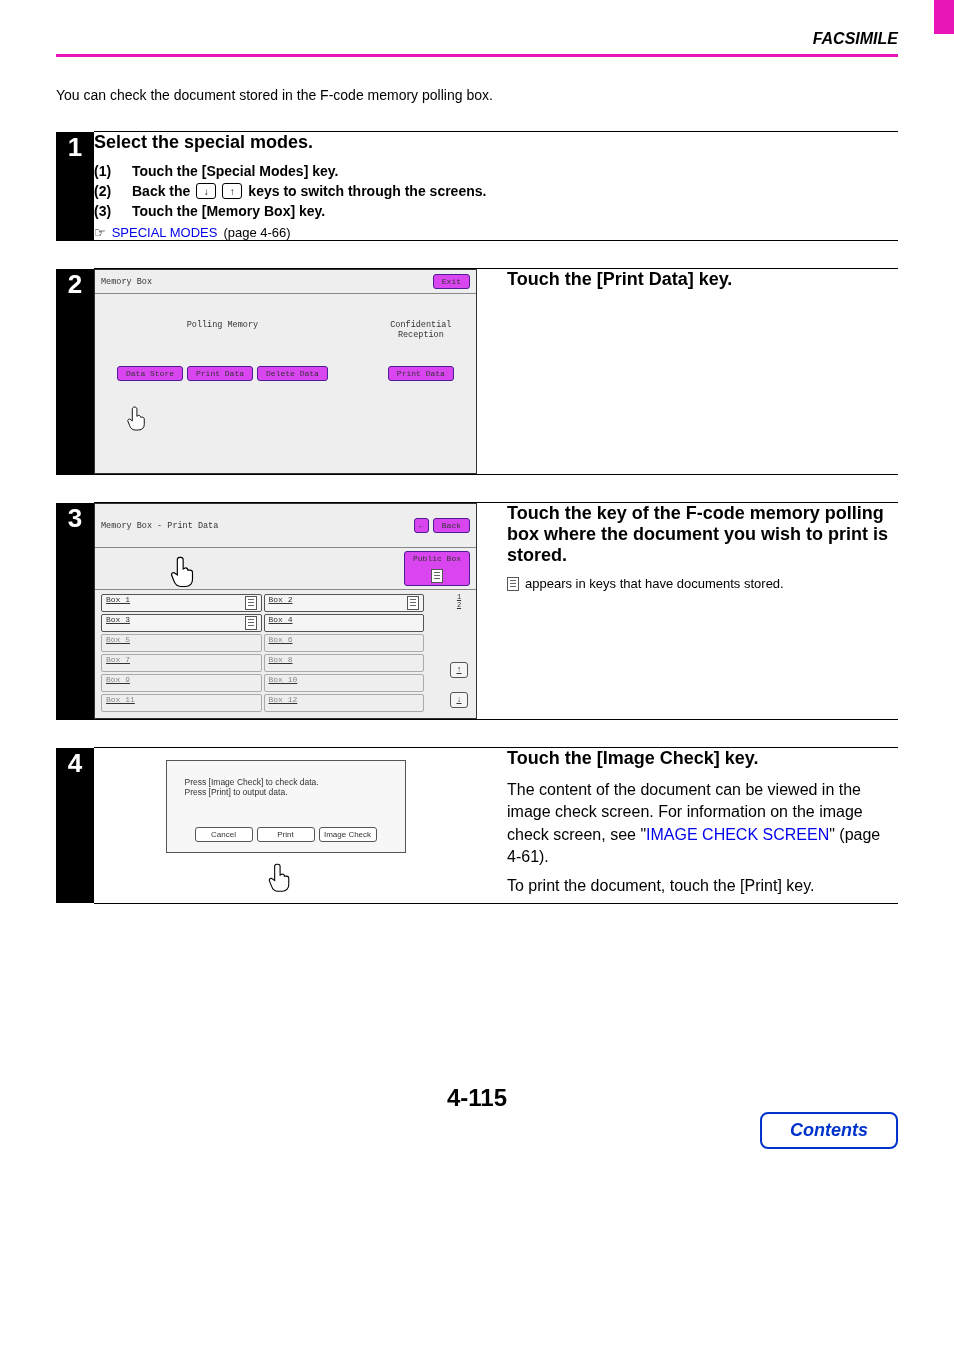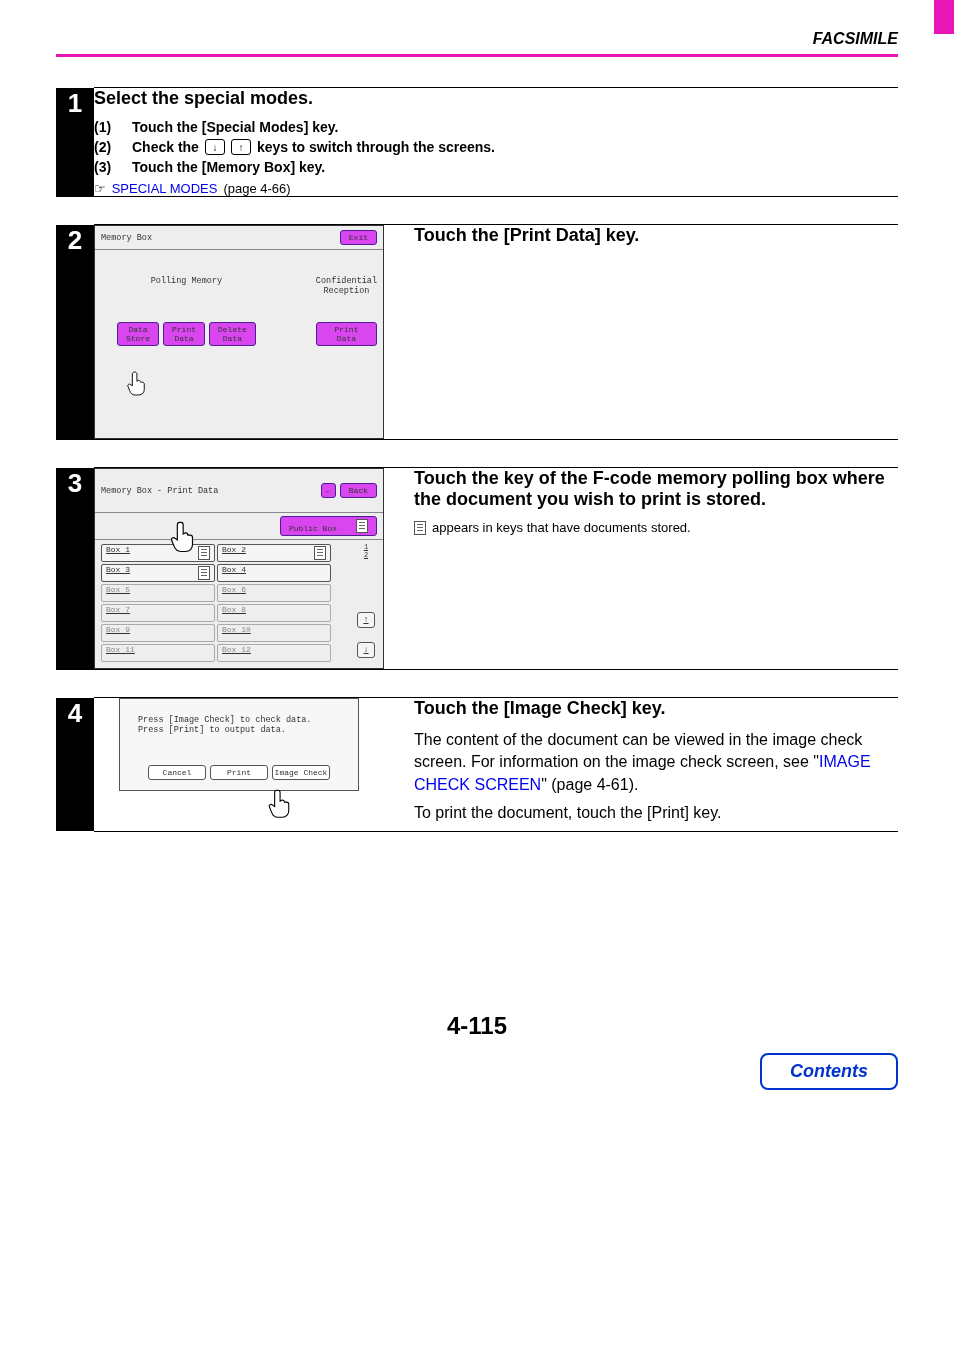--- a/index.html
+++ b/index.html
@@ -115,21 +115,21 @@
     border: 1px solid #000;
     border-radius: 3px;
     width: 20px; height: 16px;
     display: inline-flex;
     align-items: center;
     justify-content: center;
     font-size: 10px;
     background: #fff;
   }
   .two-col { display: flex; gap: 30px; }
-  .screen-col { width: 290px; flex-shrink: 0; }
+  .screen-col { width: 383px; flex-shrink: 0; }
   .text-col { flex: 1; }
   .text-col p { font-size: 16px; margin: 6px 0; line-height: 1.4; }
   .desc-with-icon { display: flex; align-items: center; gap: 6px; font-size: 13px; }
   .doc-icon {
     display:inline-block; width:12px; height:14px; border:1px solid #555; position:relative; background:#fff;
   }
   .doc-icon::after { content:""; position:absolute; left:2px; right:2px; top:2px; height:8px; background:repeating-linear-gradient(#666,#666 1px,transparent 1px,transparent 3px); }
 
   
   .screen-panel {
@@ -175,22 +175,22 @@
   .sp3-side { width:22px; display:flex; flex-direction:column; justify-content:space-between; align-items:center; padding:4px 0; }
   .page-ind { font-size:7px; line-height:1.1; text-align:center; }
   .arrow-btn { border:1px solid #555; border-radius:3px; width:18px; height:16px; display:flex; align-items:center; justify-content:center; background:#f5f5f5; }
   .hand-overlay {
     position:absolute; left:74px; top:52px; width:28px; height:34px;
   }
 
   
   .screen4 {
     border:1px solid #555; background:#f7f7f7;
-    width:240px; margin:0 auto;
-    font-family:Liberation Mono, monospace; font-size:8.5px; color:#333;
+    width:240px; margin:12px auto;
+    font-family:Liberation Sans, sans-serif; font-size:8.5px; color:#333;
     padding:16px 18px 10px 18px;
   }
   .s4-btns { display:flex; gap:4px; justify-content:center; margin-top:30px; }
   .s4-btn { border:1px solid #555; border-radius:3px; padding:2px 0; width:58px; text-align:center; background:#fff; font-size:8px; }
   .s4-hand { margin:-3px 0 0 172px; width:26px; height:30px; }
 
   .footer {
     text-align:center; font-size:24px; font-weight:bold; margin-top:180px;
   }
   .contents-btn {
@@ -202,36 +202,37 @@
   .footer-wrap { position:relative; padding:0 56px; }
 </style>
 </head>
 <body>
 
 <div class="side-tab"></div>
 <div class="header">FACSIMILE</div>
 <hr class="header-rule">
 
 <div class="page">
+  <div class="intro">You can check the document stored in the F-code memory polling box.</div>
 
 
   <table class="steps">
     <tbody>
 
     <tr>
       <td class="num-cell">1</td>
       <td class="content-cell">
         <div class="step-title">Select the special modes.</div>
         <div class="step-sub">
           <span class="step-sub-num">(1)</span>
           <span>Touch the [Special Modes] key.</span>
         </div>
         <div class="step-sub">
           <span class="step-sub-num">(2)</span>
-          <span>Check the</span>
+          <span>Back the</span>
           <span class="mini-key">↓</span>
           <span class="mini-key">↑</span>
           <span>keys to switch through the screens.</span>
         </div>
         <div class="step-sub">
           <span class="step-sub-num">(3)</span>
           <span>Touch the [Memory Box] key.</span>
         </div>
         <div class="ref">
           <span class="ref-icon">☞</span>
@@ -299,21 +300,21 @@
           <div class="screen-col" style="position:relative;">
             <div class="screen-panel">
               <div class="sp3-top">
                 <span>Memory Box - Print Data</span>
                 <span class="sp3-back">
                   <span class="sp-btn" style="padding:2px 4px;">←</span>
                   <span class="sp-btn">Back</span>
                 </span>
               </div>
               <div class="sp3-filter">
-                <span class="sp-btn" style="display:flex; align-items:flex-end; gap:19px;">
+                <span class="sp-btn" style="display:flex; align-items:center; gap:6px;flex-direction:column;">
                   <span>Public Box</span>
                   <span class="doc-icon"></span>
                 </span>
               </div>
               <div class="sp3-grid-wrap">
                 <div class="sp3-grid" id="box-grid">
                       <div class="box-key">
                         <span>Box 1</span>
                         <span class="doc-icon"></span>
                       </div>
@@ -416,14 +417,14 @@
         </div>
       </td>
     </tr>
     </tbody>
   </table>
 
   <div class="footer">4-115</div>
 </div>
 
 <div class="footer-wrap">
-  <div class="contents-btn" style="bottom:10px;">Contents</div>
+  <div class="contents-btn" style="bottom:23px;">Contents</div>
 </div>
 
 </body></html>

